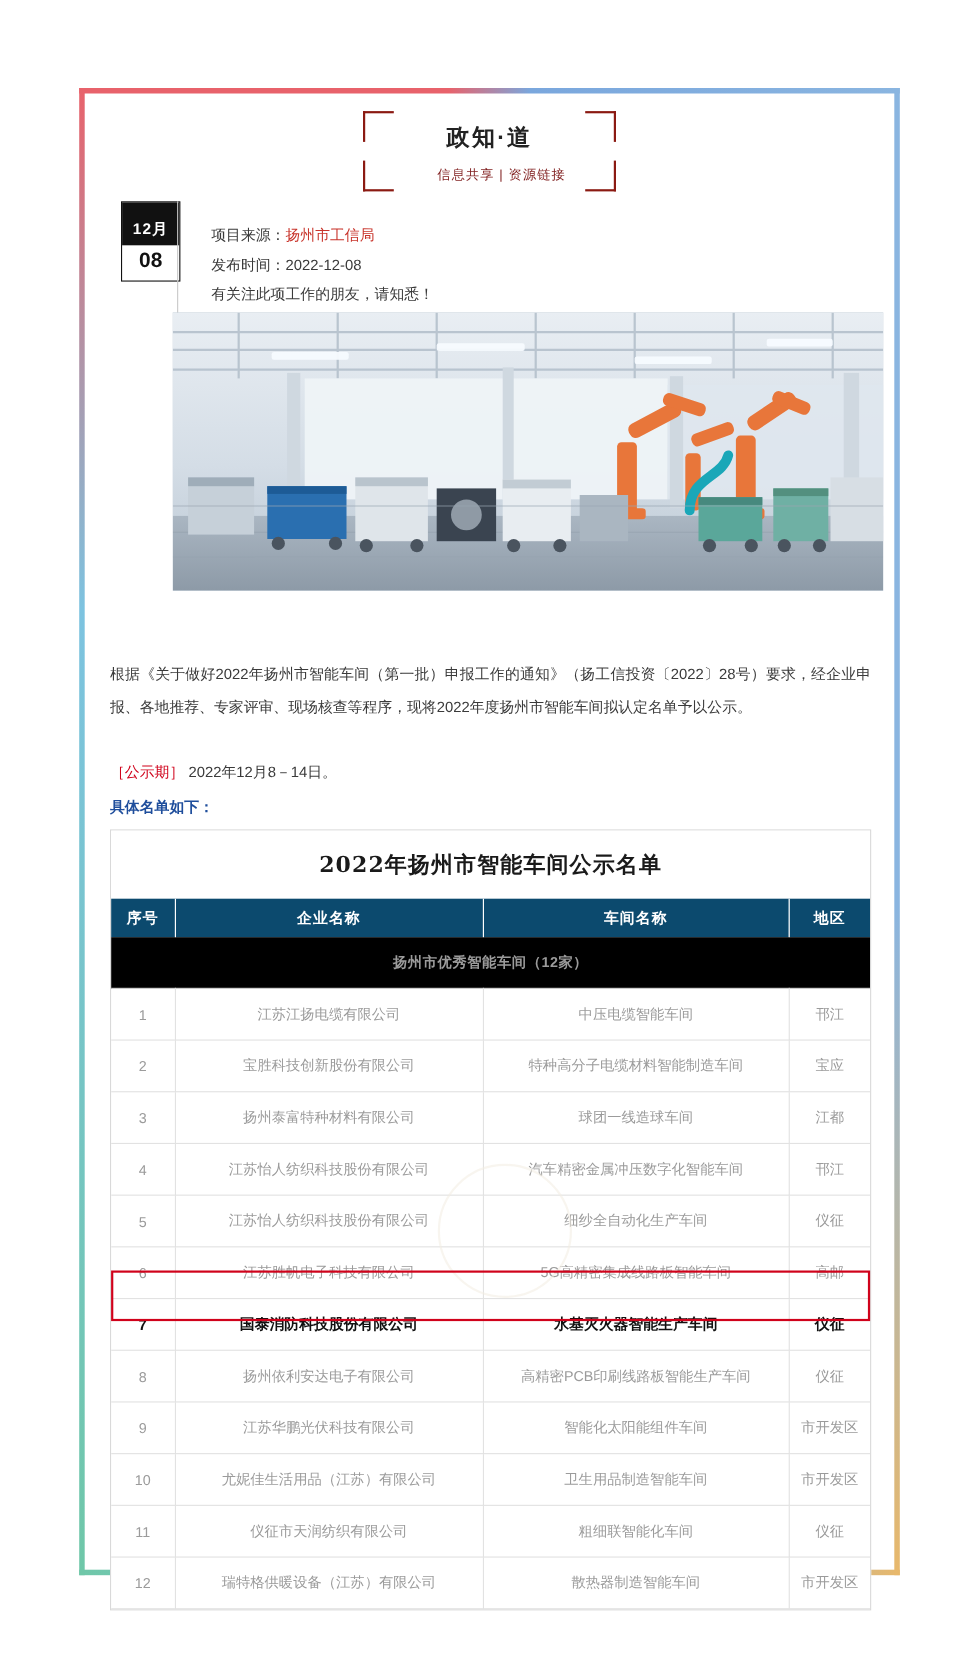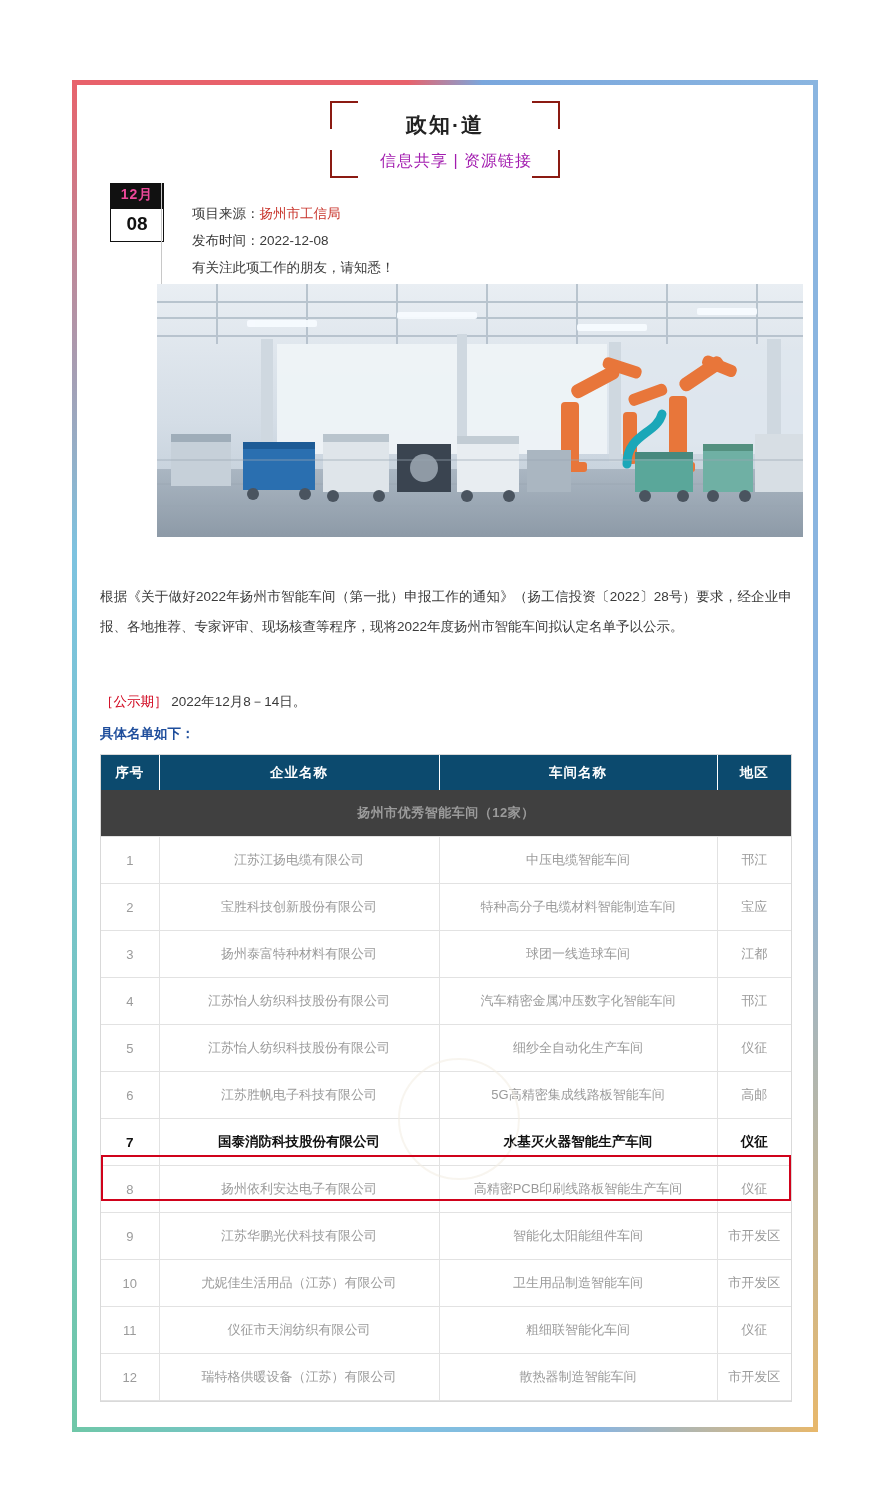--- a/index.html
+++ b/index.html
@@ -66,22 +66,22 @@
     text-align: center;
   }
   .brand-title {
     font-size: 21px;
     font-weight: bold;
     color: #222;
     letter-spacing: 2px;
     padding-top: 16px;
   }
   .brand-sub {
-    font-size: 16px;
-    color: #a21caf;
+    font-size: 12px;
+    color: #7f1d1d;
     letter-spacing: 1px;
     margin-top: 12px;
     padding-left: 22px;
   }
   .brand-corner {
     position: absolute;
     width: 26px;
     height: 26px;
     border-color: #8b1a12;
   }
@@ -95,24 +95,24 @@
     position: absolute;
     left: 110px;
     top: 183px;
     width: 52px;
     border: 1px solid #111;
     text-align: center;
     background: #fff;
   }
   .date-badge .m {
     background: #111;
-    color: #ec4899;
+    color: #ffffff;
     font-size: 14px;
     font-weight: bold;
-    padding: 2px 0 5px 0;
+    padding: 16px 0 5px 0;
     letter-spacing: 1px;
   }
   .date-badge .d {
     color: #111;
     font-size: 19px;
     font-weight: bold;
     padding: 4px 0 6px 0;
   }
   .timeline {
     position: absolute;
@@ -157,21 +157,21 @@
     font-size: 20.5px;
     font-weight: bold;
     color: #d0021b;
     letter-spacing: 0.5px;
   }
 
   
   .body-para {
     position: absolute;
     left: 100px;
-    top: 582px;
+    top: 598px;
     width: 692px;
     font-size: 13.5px;
     line-height: 30px;
     color: #3a3a3a;
     text-align: justify;
     text-justify: inter-ideograph;
   }
 
   .notice-period {
     position: absolute;
@@ -221,21 +221,21 @@
     background: #0c4a6e;
     color: #fff;
     font-size: 13.5px;
     font-weight: bold;
     height: 33px;
     border-right: 1px solid #ffffff;
     letter-spacing: 1px;
   }
   table.listing th:last-child { border-right: none; }
   .section-row td {
-    background: #404040;
+    background: #000000;
     text-align: center;
     font-size: 13.5px;
     font-weight: bold;
     color: #4a3b14;
     height: 32px;
     letter-spacing: 0.5px;
   }
   table.listing td {
     border-bottom: 1px solid #e2e2e2;
     border-right: 1px solid #e2e2e2;
@@ -419,20 +419,21 @@
   <div class="body-para">根据《关于做好2022年扬州市智能车间（第一批）申报工作的通知》（扬工信投资〔2022〕28号）要求，经企业申报、各地推荐、专家评审、现场核查等程序，现将2022年度扬州市智能车间拟认定名单予以公示。</div>
 
   <div class="notice-period">
     <span class="tag">［公示期］</span>
     <span>2022年12月8－14日。</span>
   </div>
 
   <div class="list-label">具体名单如下：</div>
 
   <div class="table-wrap">
+    <div class="table-title">2022年扬州市智能车间公示名单</div>
     <table class="listing">
       <colgroup>
         <col class="col-no">
           <col class="col-name">
           <col>
           <col class="col-area">
       </colgroup>
       <thead>
         <tr>
           <th>序号</th>

